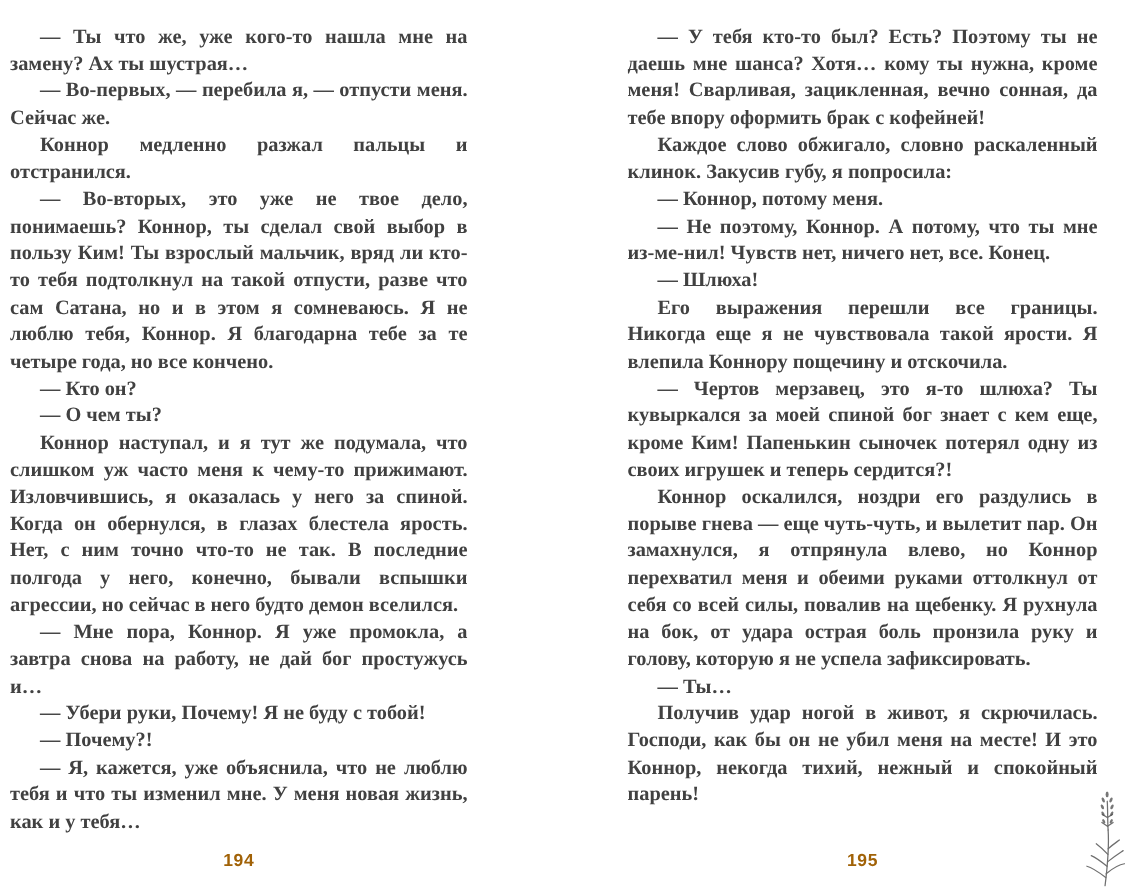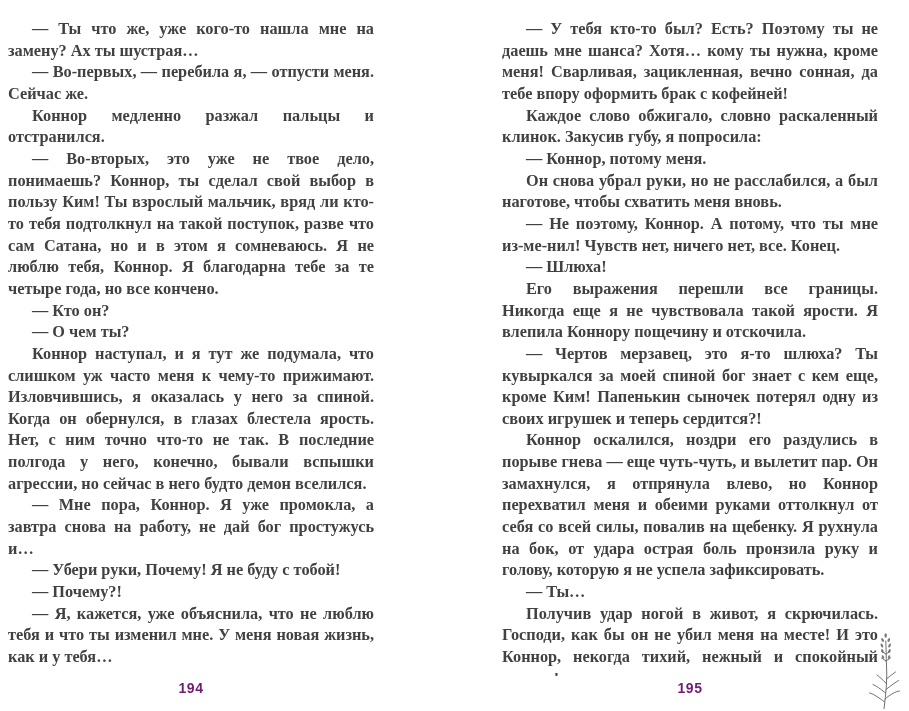--- a/index.html
+++ b/index.html
@@ -37,59 +37,58 @@
     text-indent: 24px;
   }
   .page-number {
     position: absolute;
     top: 664px;
     left: 0;
     width: 100%;
     text-align: center;
     font-family: "Liberation Sans", sans-serif;
     font-size: 14px;
-    color: #701a75;
+    color: #a16207;
     letter-spacing: 0.5px;
   }
   .corner-art {
     position: absolute;
     right: 4px;
     bottom: 2px;
     width: 40px;
     height: 78px;
   }
 </style>
 </head>
 <body>
 
 <div class="spread">
 
   <div class="page page-left">
     <div class="page-text">
         <p>— Ты что же, уже кого-то нашла мне на замену? Ах ты шустрая…</p>
         <p>— Во-первых, — перебила я, — отпусти меня. Сейчас же.</p>
         <p>Коннор медленно разжал пальцы и отстранился.</p>
-        <p>— Во-вторых, это уже не твое дело, понимаешь? Коннор, ты сделал свой выбор в пользу Ким! Ты взрослый мальчик, вряд ли кто-то тебя подтолкнул на такой поступок, разве что сам Сатана, но и в этом я сомневаюсь. Я не люблю тебя, Коннор. Я благодарна тебе за те четыре года, но все кончено.</p>
+        <p>— Во-вторых, это уже не твое дело, понимаешь? Коннор, ты сделал свой выбор в пользу Ким! Ты взрослый мальчик, вряд ли кто-то тебя подтолкнул на такой отпусти, разве что сам Сатана, но и в этом я сомневаюсь. Я не люблю тебя, Коннор. Я благодарна тебе за те четыре года, но все кончено.</p>
         <p>— Кто он?</p>
         <p>— О чем ты?</p>
         <p>Коннор наступал, и я тут же подумала, что слишком уж часто меня к чему-то прижимают. Изловчившись, я оказалась у него за спиной. Когда он обернулся, в глазах блестела ярость. Нет, с ним точно что-то не так. В последние полгода у него, конечно, бывали вспышки агрессии, но сейчас в него будто демон вселился.</p>
         <p>— Мне пора, Коннор. Я уже промокла, а завтра снова на работу, не дай бог простужусь и…</p>
         <p>— Убери руки, Почему! Я не буду с тобой!</p>
         <p>— Почему?!</p>
         <p>— Я, кажется, уже объяснила, что не люблю тебя и что ты изменил мне. У меня новая жизнь, как и у тебя…</p>
       </div>
     <div class="page-number">194</div>
   </div>
 
   <div class="page page-right">
     <div class="page-text">
         <p>— У тебя кто-то был? Есть? Поэтому ты не даешь мне шанса? Хотя… кому ты нужна, кроме меня! Сварливая, зацикленная, вечно сонная, да тебе впору оформить брак с кофейней!</p>
         <p>Каждое слово обжигало, словно раскаленный клинок. Закусив губу, я попросила:</p>
         <p>— Коннор, потому меня.</p>
-        <p>Он снова убрал руки, но не расслабился, а был наготове, чтобы схватить меня вновь.</p>
         <p>— Не поэтому, Коннор. А потому, что ты мне из-ме-нил! Чувств нет, ничего нет, все. Конец.</p>
         <p>— Шлюха!</p>
         <p>Его выражения перешли все границы. Никогда еще я не чувствовала такой ярости. Я влепила Коннору пощечину и отскочила.</p>
         <p>— Чертов мерзавец, это я-то шлюха? Ты кувыркался за моей спиной бог знает с кем еще, кроме Ким! Папенькин сыночек потерял одну из своих игрушек и теперь сердится?!</p>
         <p>Коннор оскалился, ноздри его раздулись в порыве гнева — еще чуть-чуть, и вылетит пар. Он замахнулся, я отпрянула влево, но Коннор перехватил меня и обеими руками оттолкнул от себя со всей силы, повалив на щебенку. Я рухнула на бок, от удара острая боль пронзила руку и голову, которую я не успела зафиксировать.</p>
         <p>— Ты…</p>
         <p>Получив удар ногой в живот, я скрючилась. Господи, как бы он не убил меня на месте! И это Коннор, некогда тихий, нежный и спокойный парень!</p>
       </div>
     <div class="page-number">195</div>
   </div>

